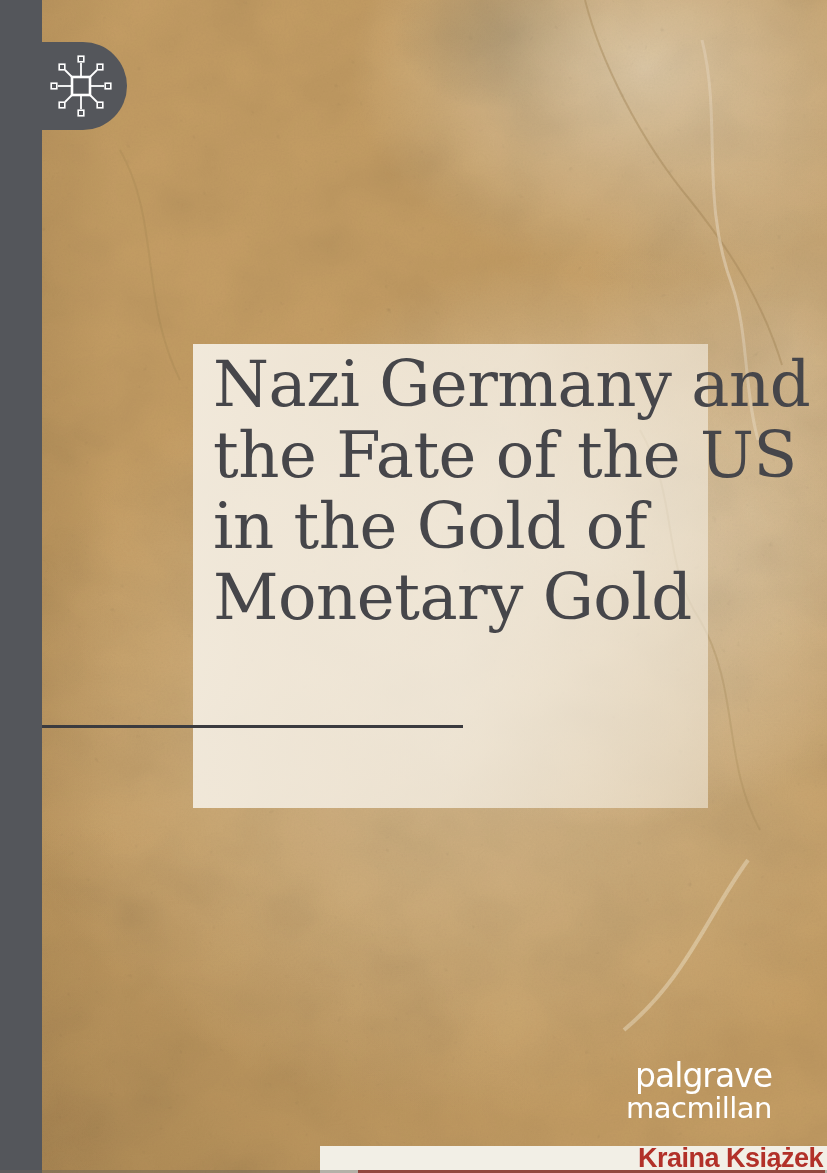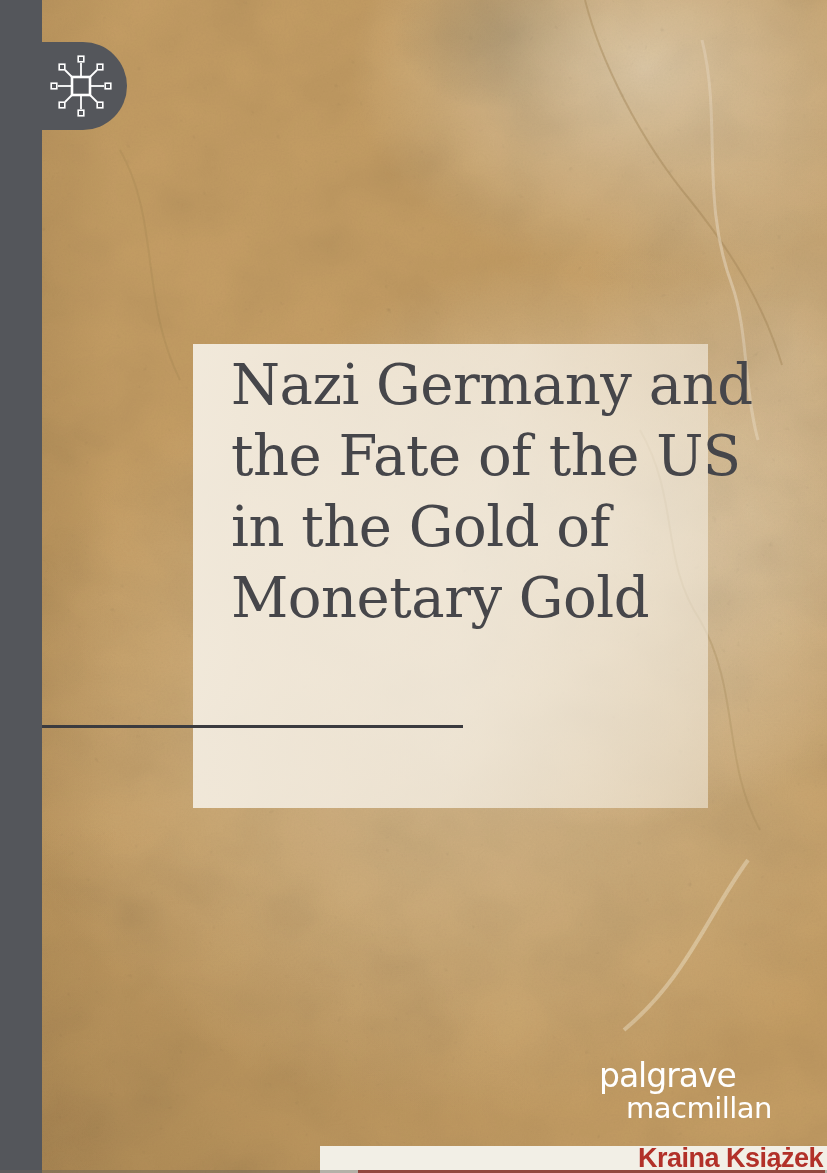--- a/index.html
+++ b/index.html
@@ -24,32 +24,32 @@
   .tex-grain{mix-blend-mode:multiply;opacity:.14;}
   .spine{position:absolute;left:0;top:0;width:42px;height:1173px;background:#54565b;}
   .pub-tab{position:absolute;left:0;top:42px;width:127px;height:88px;background:#54565b;border-radius:0 44px 44px 0;}
   .pub-tab svg{position:absolute;left:49px;top:12px;}
   .title-panel{
     position:absolute;left:193px;top:344px;width:515px;height:464px;
     background:linear-gradient(100deg, rgba(245,239,228,0.93), rgba(245,239,228,0.80) 55%, rgba(242,234,219,0.60));
   }
   .book-title{
     position:absolute;left:213px;top:349px;
-    font-size:56px;line-height:71px;letter-spacing:-0.5px;
-    color:#46464a;white-space:nowrap;margin-left:18px;
+    font-size:64px;line-height:71px;letter-spacing:-0.5px;
+    color:#46464a;white-space:nowrap;
   }
   .book-title span{display:block;}
   .divider-rule{position:absolute;left:42px;top:725px;width:421px;height:3px;background:#3b3b3f;}
   .author-name{
     position:absolute;left:213px;top:736px;
     font-size:36px;font-weight:bold;letter-spacing:-0.5px;line-height:46px;
     color:#454549;white-space:nowrap;
   }
   .publisher{
-    position:absolute;right:55px;top:1059px;
+    position:absolute;right:55px;top:1059px;text-align:right;
     color:#ffffff;font-family:"DejaVu Sans", sans-serif;
   }
   .publisher .pub-line1{font-size:33px;line-height:34px;letter-spacing:-1px;}
   .publisher .pub-line2{font-size:29px;line-height:30px;letter-spacing:-0.5px;margin-left:27px;}
   .watermark-band{
     position:absolute;left:320px;top:1134px;width:507px;height:29px;
     background:#f2efe6;
     margin-top:12px;
   }
   .watermark-text{

